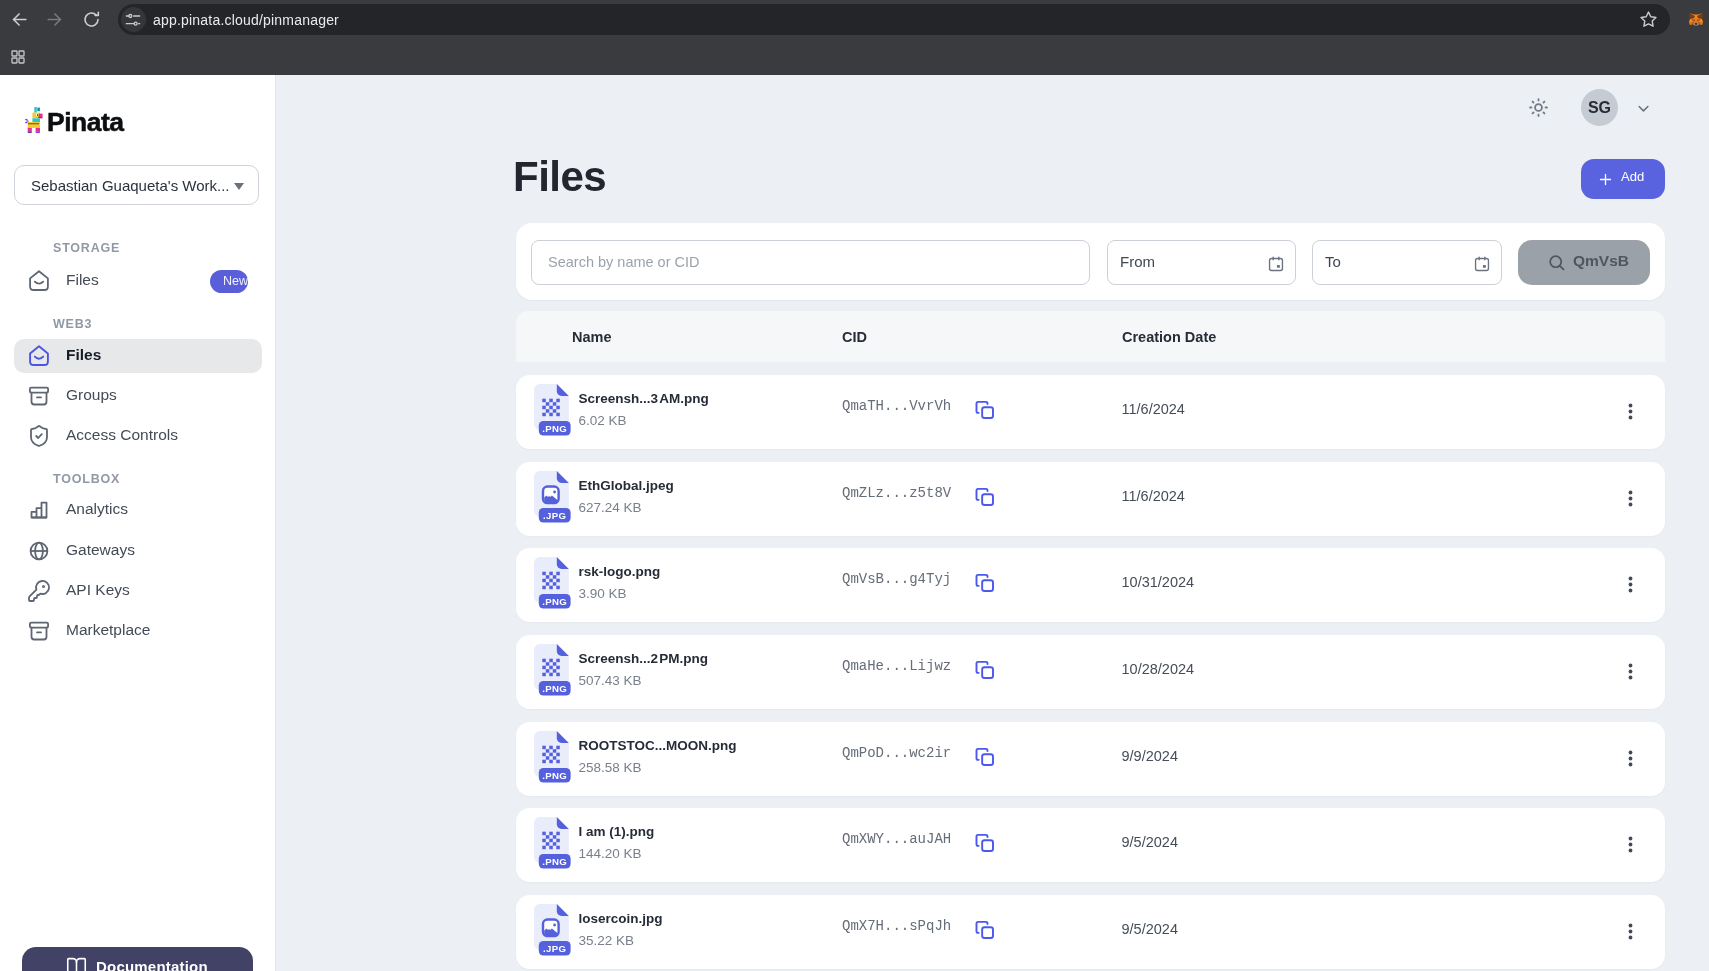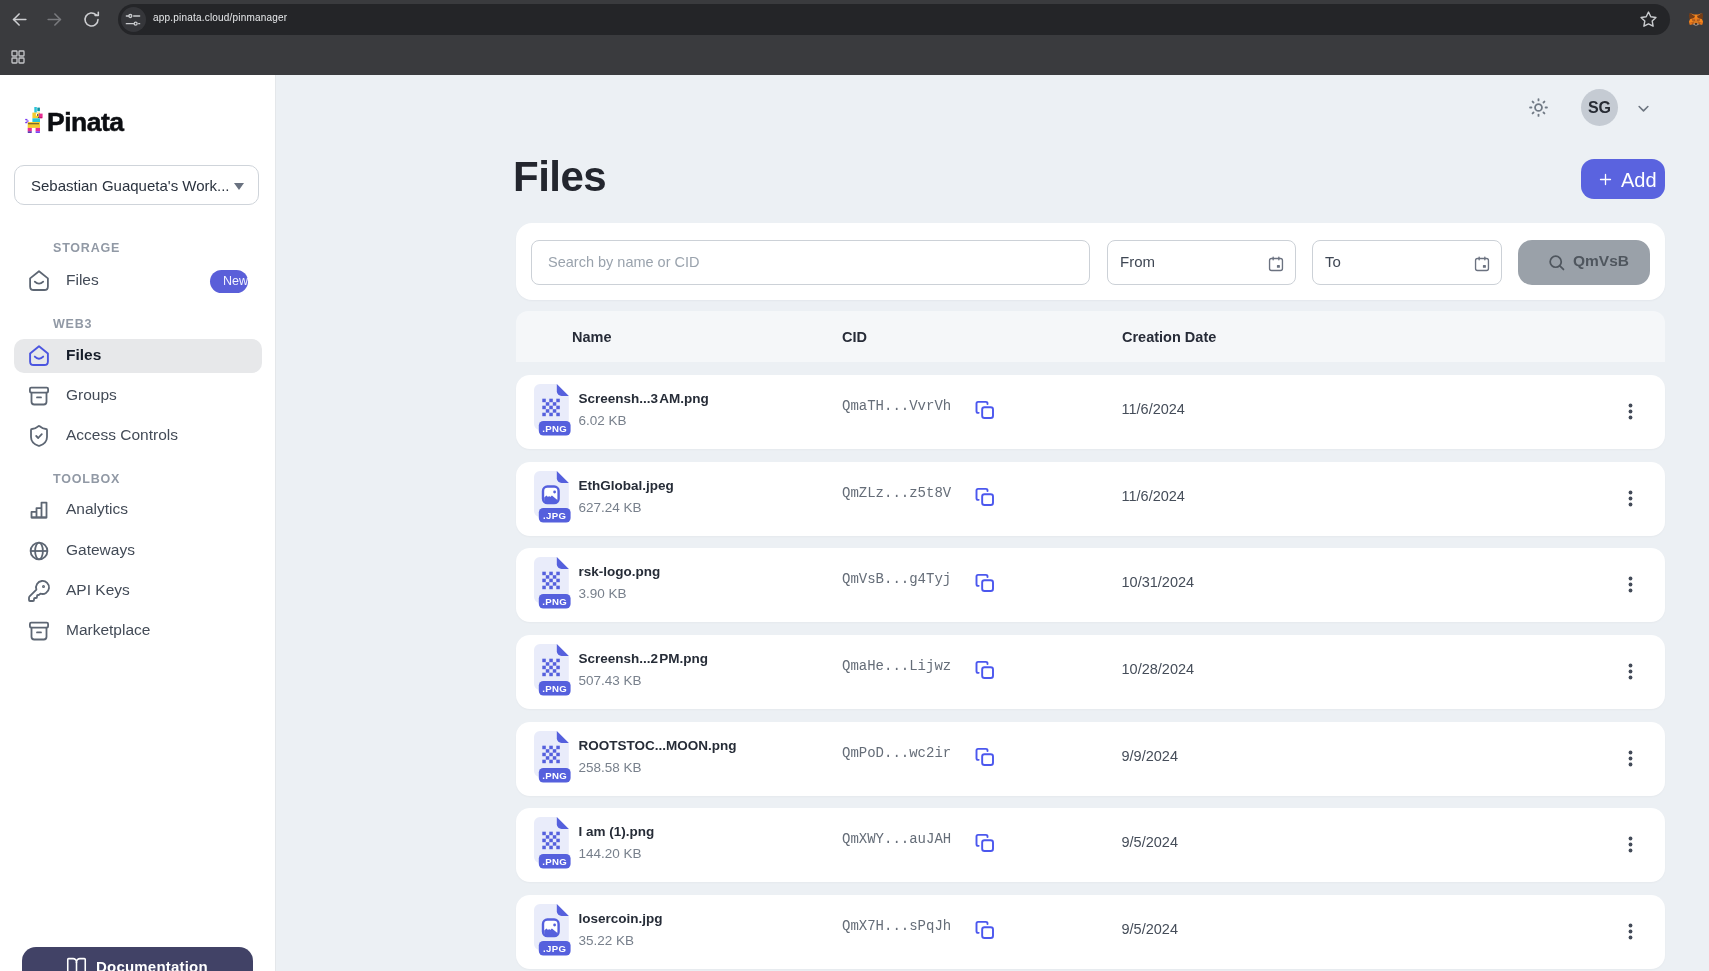--- a/index.html
+++ b/index.html
@@ -3,42 +3,42 @@
 <meta charset="utf-8">
 <style>
   * { margin:0; padding:0; box-sizing:border-box; }
   html,body { width:1709px; height:971px; overflow:hidden; }
   body { font-family:"Liberation Sans", sans-serif; position:relative; background:#ecf0f4; }
   .abs { position:absolute; }
 
   
   #chrome { position:absolute; left:0; top:0; width:1709px; height:75px; background:#3a3b3e; }
   #urlpill { position:absolute; left:118px; top:4px; width:1552px; height:31px; border-radius:16px; background:#242528; }
-  #urltext { position:absolute; left:153px; top:11.5px; font-size:10px; color:#e8eaec; letter-spacing:.2px; }
+  #urltext { position:absolute; left:153px; top:11.5px; font-size:14px; color:#e8eaec; letter-spacing:.2px; }
   #tunecircle { position:absolute; left:121px; top:7px; width:25px; height:25px; border-radius:50%; background:#35363a; }
 
   
   #sidebar { position:absolute; left:0; top:75px; width:276px; height:896px; background:#ffffff; border-right:1px solid #e4e7ea; }
   #wordmark { position:absolute; left:47px; top:107px; font-size:26.5px; font-weight:bold; color:#0c0e12; letter-spacing:-0.5px; -webkit-text-stroke:0.5px #0c0e12; }
   #wsselect { position:absolute; left:14px; top:165px; width:245px; height:40px; border:1px solid #cfd4da; border-radius:10px; background:#fff; }
   #wsselect .txt { position:absolute; left:16px; top:11px; font-size:15px; color:#2a323e; }
   #wsselect .caret { position:absolute; right:14px; top:17px; width:0; height:0; border-left:5.5px solid transparent; border-right:5.5px solid transparent; border-top:7px solid #6a7280; }
   .navlabel { position:absolute; left:15px; font-size:12.5px; font-weight:bold; letter-spacing:0.8px; color:#9199a5;margin-left:38px; }
   .navitem { position:absolute; left:14px; width:248px; height:34px; border-radius:10px; }
   .navitem.sel { background:#e7e8ea; }
   .navitem .ic { position:absolute; left:13px; top:5px; width:24px; height:24px; }
   .navitem .lbl { position:absolute; left:52px; top:7px; font-size:15.5px; color:#434b57; font-weight:500; }
   .navitem.sel .lbl { color:#151c28; font-weight:bold; }
   #newbadge { position:absolute; left:196px; top:6px; width:38px; height:23px; border-radius:11.5px; background:#5a5fd9; color:#f2f3ff; font-size:12.5px; text-align:right; line-height:22px; }
   #docbtn { position:absolute; left:22px; top:947px; width:231px; height:48px; border-radius:14px; background:#414266; color:#fff; }
   #docbtn .t { position:absolute; left:74px; top:11px; font-size:15px; font-weight:bold; letter-spacing:0.2px; }
   
   #h1 { position:absolute; left:513px; top:152.5px; font-size:42px; font-weight:bold; color:#23262e; letter-spacing:-0.5px; }
   #addbtn { position:absolute; left:1581px; top:159px; width:84px; height:40px; border-radius:13px; background:#5a63df; }
-  #addbtn .t { position:absolute; left:40px; top:10px; font-size:20px; color:#fff; }
+  #addbtn .t { position:absolute; left:40px; top:10px; font-size:13px; color:#fff; }
   #avatar { position:absolute; left:1581px; top:89px; width:37px; height:37px; border-radius:50%; background:#c5cbd3; text-align:center; line-height:37px; font-size:16px; font-weight:bold; color:#272b33; }
 
   #searchcard { position:absolute; left:516px; top:223px; width:1149px; height:77px; border-radius:16px; background:#fff; box-shadow:0 1px 2px rgba(16,24,40,.04); }
   .inp { position:absolute; top:240px; height:45px; border:1px solid #ccd1d7; border-radius:8px; background:#fff; }
   .inp .ph { position:absolute; left:16px; top:13px; font-size:14.5px; color:#9aa3ad; }
   .inp .lab { position:absolute; left:12px; top:12px; font-size:15px; color:#3f4754; }
   #searchbtn { position:absolute; left:1518px; top:240px; width:132px; height:45px; border-radius:14px; background:#9aa1a9; }
   #searchbtn .t { position:absolute; left:55px; top:12px; font-size:15.5px; font-weight:bold; color:#4f565e; }
 
   #thead { position:absolute; left:516px; top:311px; width:1149px; height:51px; border-radius:12px 12px 0 0; background:#f5f7f9; }

